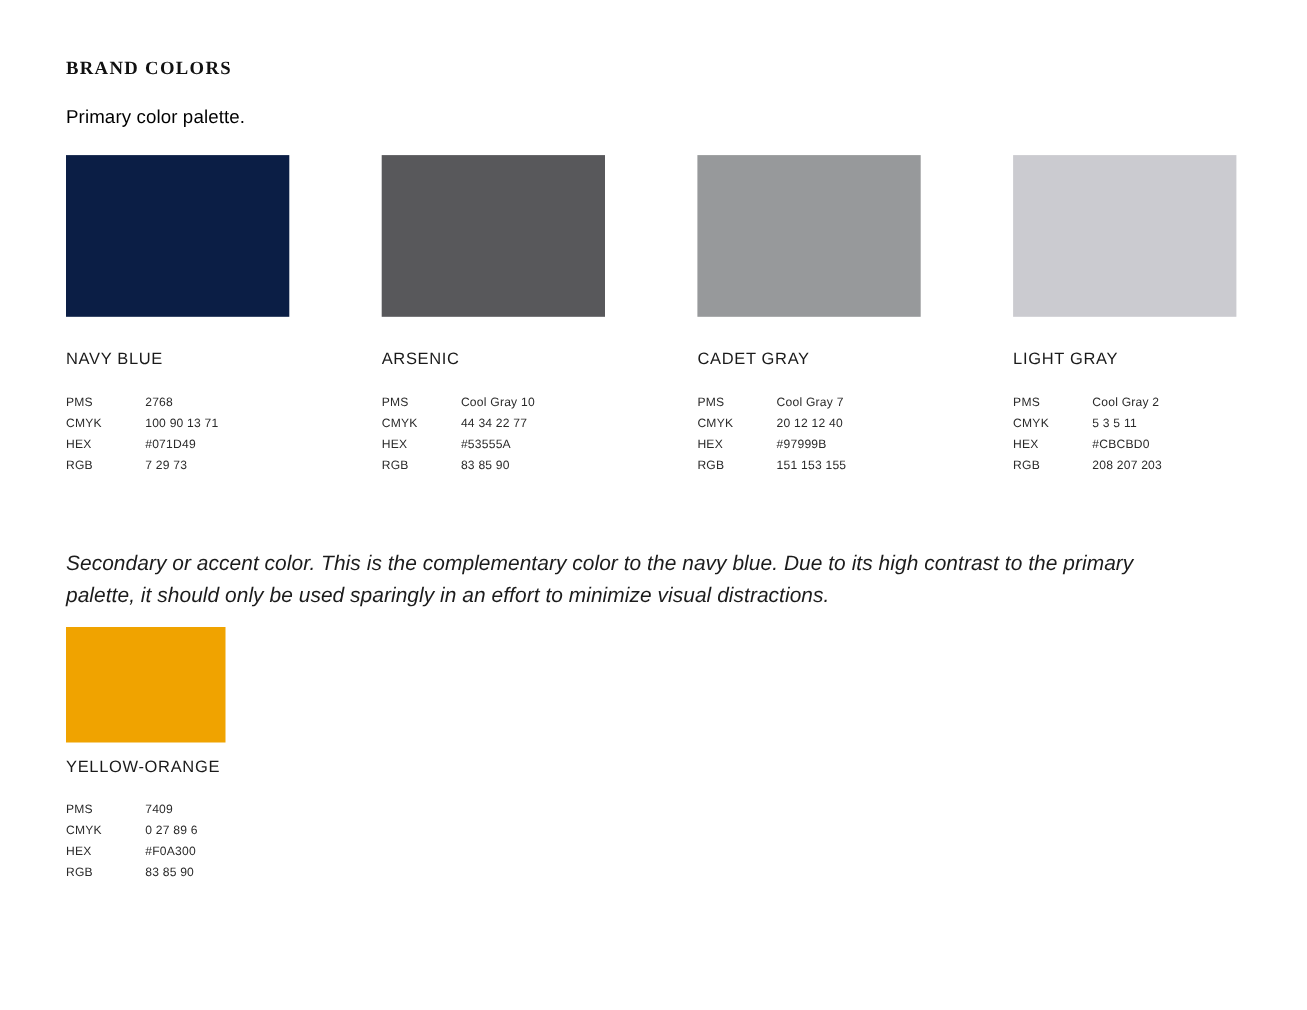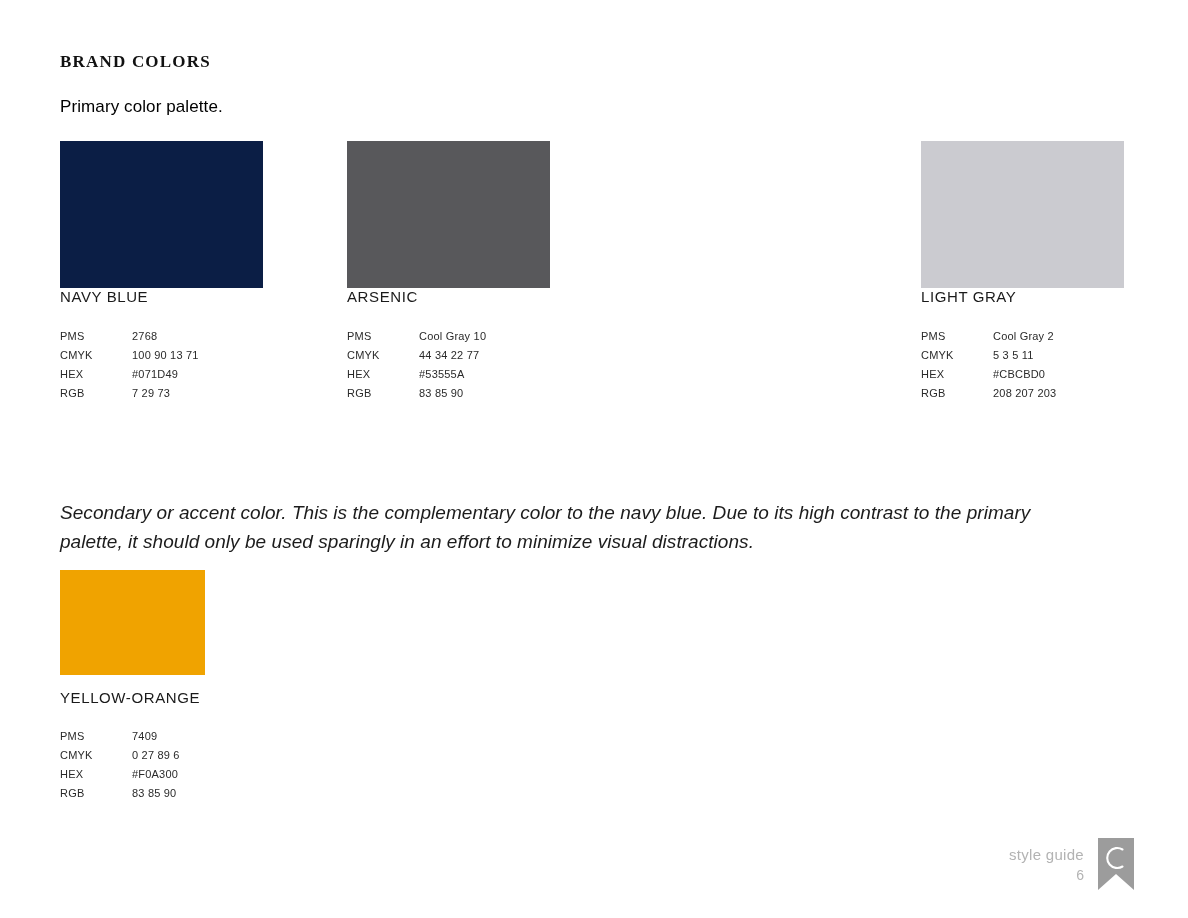--- a/index.html
+++ b/index.html
@@ -65,20 +65,21 @@
   .swatch-card.col1 { left: 287px; }
   .swatch-card.col2 { left: 574px; }
   .swatch-card.col3 { left: 861px; }
 
   .swatch-chip {
     width: 203px;
     height: 147px;
   }
 
   .swatch-name {
+    margin-top: 30px;
     font-size: 15px;
     letter-spacing: 0.6px;
     color: #1a1a1a;
     white-space: nowrap;
   }
 
   .spec-table {
     margin-top: 24px;
     border-collapse: collapse;
     font-size: 11px;
@@ -214,20 +215,44 @@
             <td class="spec-value">#53555A</td>
           </tr>
           <tr>
             <td class="spec-label">RGB</td>
             <td class="spec-value">83 85 90</td>
           </tr>
         </tbody>
       </table>
     </div>
 
+    <div class="swatch-card col2">
+      <div class="swatch-chip" style="background-color: rgb(151, 153, 155);"></div>
+      <div class="swatch-name">CADET GRAY</div>
+      <table class="spec-table">
+        <tbody>
+          <tr>
+            <td class="spec-label">PMS</td>
+            <td class="spec-value">Cool Gray 7</td>
+          </tr>
+          <tr>
+            <td class="spec-label">CMYK</td>
+            <td class="spec-value">20  12  12  40</td>
+          </tr>
+          <tr>
+            <td class="spec-label">HEX</td>
+            <td class="spec-value">#97999B</td>
+          </tr>
+          <tr>
+            <td class="spec-label">RGB</td>
+            <td class="spec-value">151  153  155</td>
+          </tr>
+        </tbody>
+      </table>
+    </div>
 
     <div class="swatch-card col3">
       <div class="swatch-chip" style="background-color: rgb(203, 203, 208);"></div>
       <div class="swatch-name">LIGHT GRAY</div>
       <table class="spec-table">
         <tbody>
           <tr>
             <td class="spec-label">PMS</td>
             <td class="spec-value">Cool Gray 2</td>
           </tr>
@@ -269,24 +294,14 @@
           <td class="spec-value">#F0A300</td>
         </tr>
         <tr>
           <td class="spec-label">RGB</td>
           <td class="spec-value">83 85 90</td>
         </tr>
       </tbody>
     </table>
   </div>
 
-  <div class="footer">
-    <div class="footer-text">
-      <span class="footer-label">style guide</span>
-      <span class="footer-page">6</span>
-    </div>
-    <svg class="footer-logo" width="36" height="52" viewBox="0 0 36 52" aria-hidden="true">
-      <path d="M0 0 H36 V52 L18 36 L0 52 Z" fill="#9C9C9C"></path>
-      <path d="M24.5 11.5 A10 10 0 1 0 24.5 28.5" fill="none" stroke="#ffffff" stroke-width="2.1" stroke-linecap="round"></path>
-    </svg>
-  </div>
 
 </div>
 
 </body></html>

